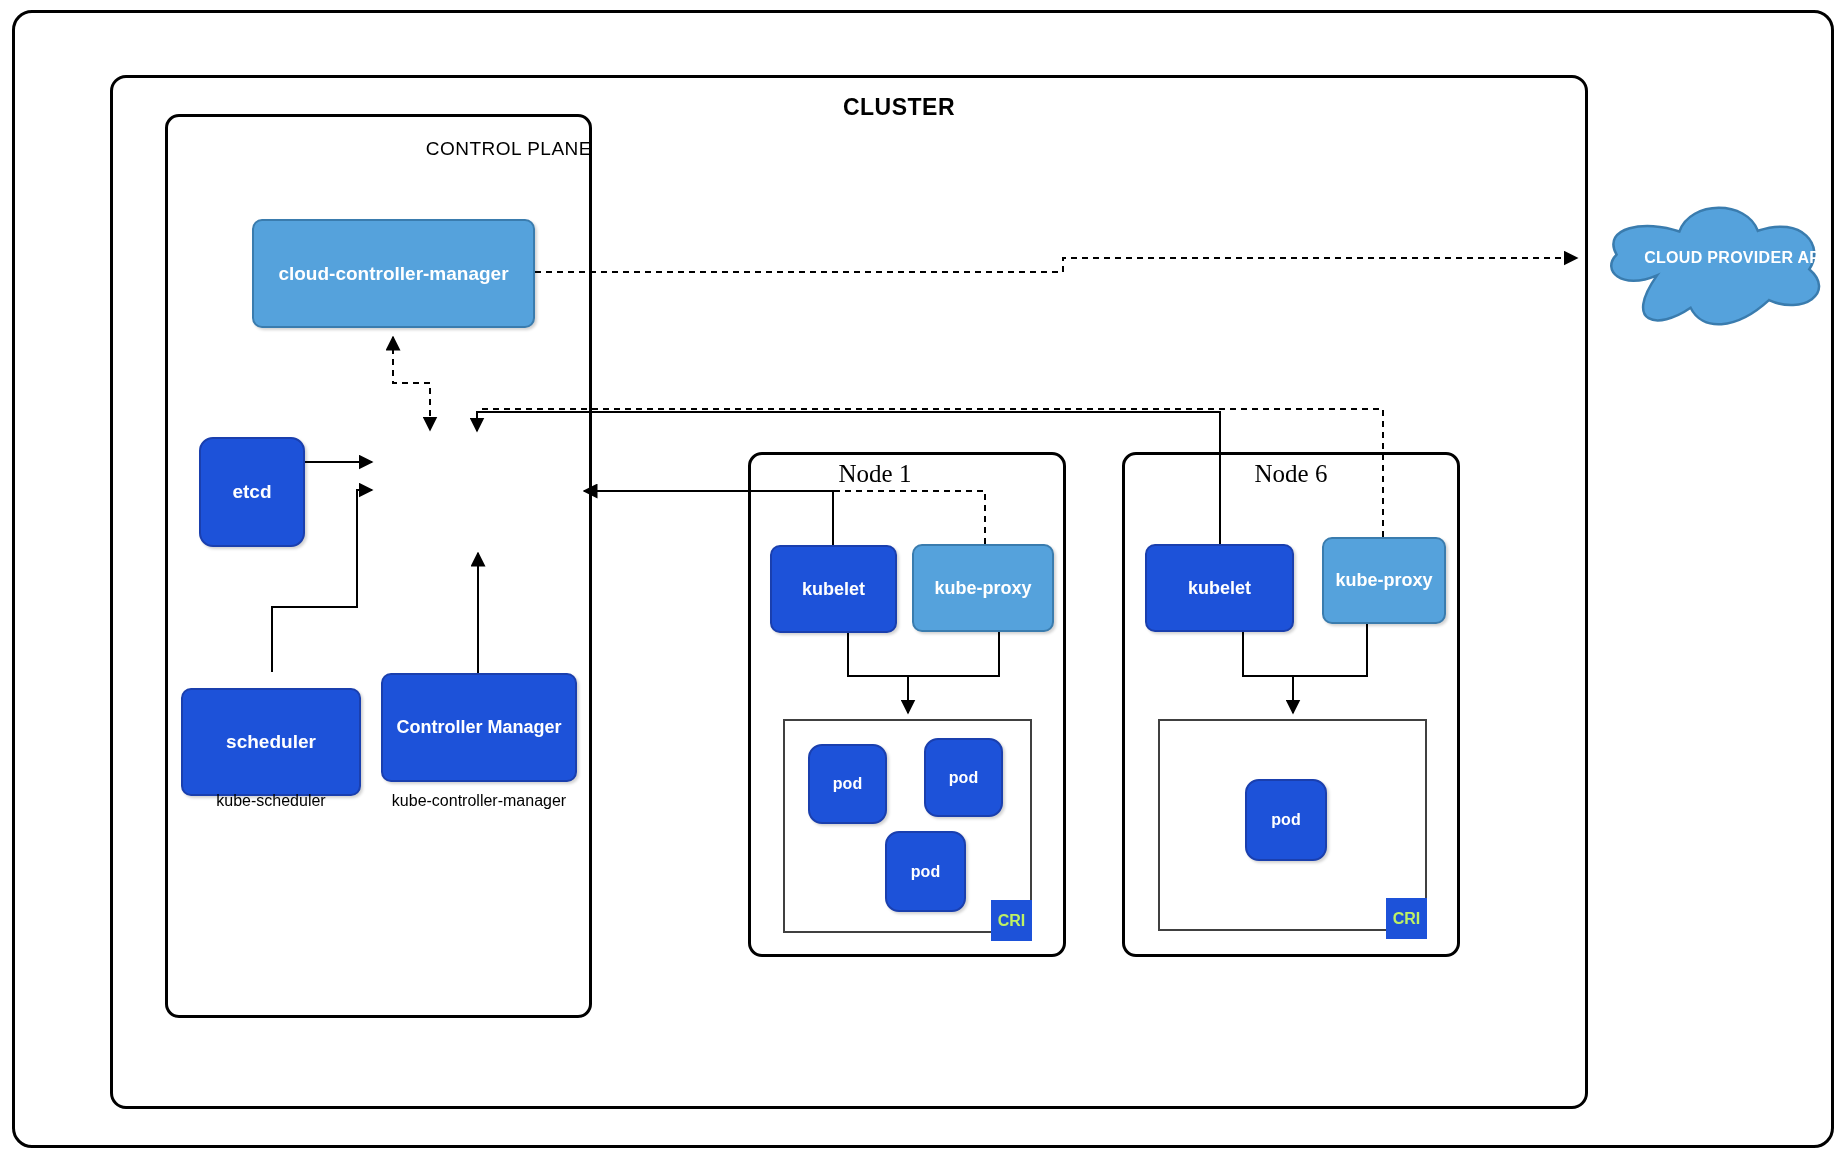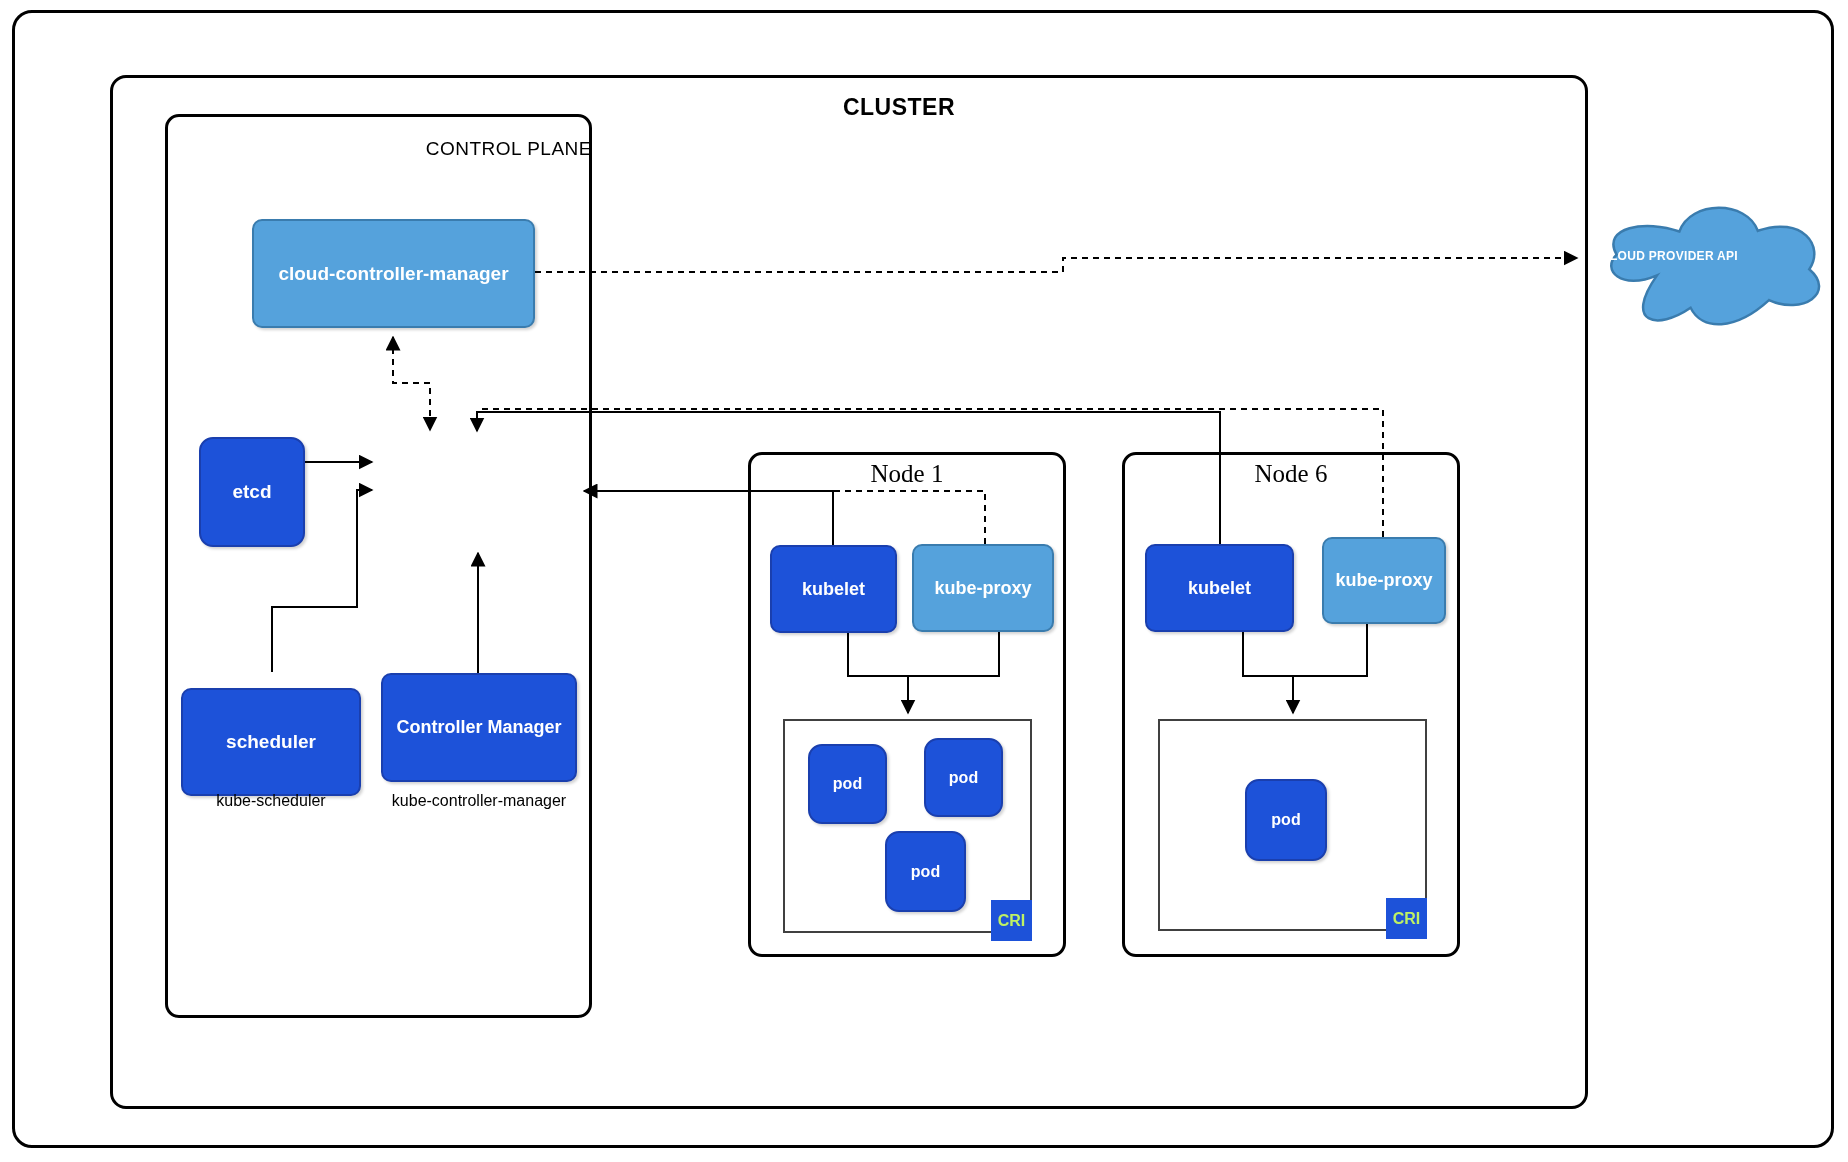--- a/index.html
+++ b/index.html
@@ -22,38 +22,38 @@
        box-shadow:2px 2px 3px rgba(0,0,0,0.18);}
   .box-dark{background:var(--dark-blue);border:2px solid var(--dark-blue-border);}
   .box-light{background:var(--light-blue);border:2px solid var(--light-blue-border);}
   .r10{border-radius:10px;} .r14{border-radius:14px;}
   .inner-box{position:absolute;border:2px solid var(--inner-border);box-sizing:border-box;}
   .cri-badge{position:absolute;background:var(--dark-blue);color:#bef264;font-weight:bold;
              font-size:16px;display:flex;align-items:center;justify-content:center;margin-top:8px;}
   .edges{position:absolute;left:0;top:0;z-index:5;}
   .zb{z-index:10;}  
   .zf{z-index:1;}   
-  .cloud-label{position:absolute;z-index:11;text-align:left;color:#fff;
-               font-weight:bold;font-size:12px;letter-spacing:0.3px;}
+  .cloud-label{position:absolute;z-index:11;text-align:right;color:#fff;
+               font-weight:bold;font-size:16px;letter-spacing:0.3px;}
 </style>
 </head>
 <body>
 
 <div class="stage">
 
   <div class="frame zf" style="left:12px;top:10px;width:1822px;height:1138px;border-radius:20px;"></div>
 
   <div class="frame zf" style="left:110px;top:75px;width:1478px;height:1034px;border-radius:16px;"></div>
   <div class="titletext cluster-title zb" style="left:110px;top:94px;width:1578px;">CLUSTER</div>
 
   <div class="frame zf" style="left:165px;top:114px;width:427px;height:904px;border-radius:14px;"></div>
   <div class="titletext cp-title zb" style="left:165px;top:138px;width:427px;text-align:right;">CONTROL PLANE</div>
 
   <div class="frame zf" style="left:748px;top:452px;width:318px;height:505px;border-radius:14px;"></div>
-  <div class="titletext node-title zb" style="left:748px;top:460px;width:318px;">Node 1</div>
+  <div class="titletext node-title zb" style="left:716px;top:460px;width:318px;">Node 1</div>
 
   <div class="frame zf" style="left:1122px;top:452px;width:338px;height:505px;border-radius:14px;"></div>
   <div class="titletext node-title zb" style="left:1122px;top:460px;width:338px;">Node 6</div>
 
   <svg class="edges" width="1848" height="1162" viewBox="0 0 1848 1162">
     <defs>
       <marker id="arr" viewBox="0 0 10 10" refX="9" refY="5" markerWidth="7.5" markerHeight="7.5" orient="auto-start-reverse" markerUnits="strokeWidth">
         <path d="M0,0 L10,5 L0,10 Z" fill="#000"></path>
       </marker>
     </defs>

